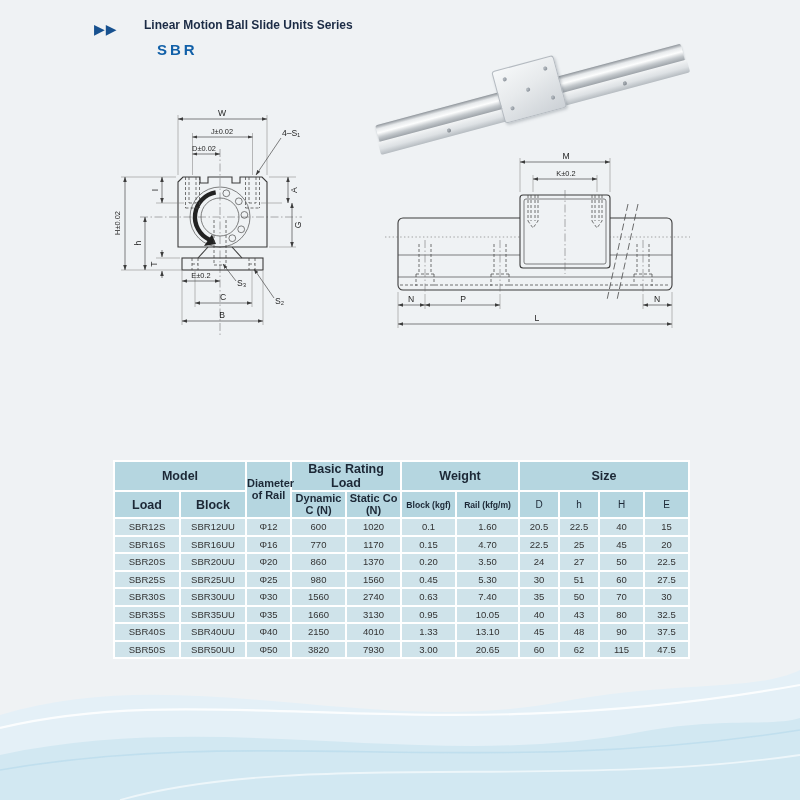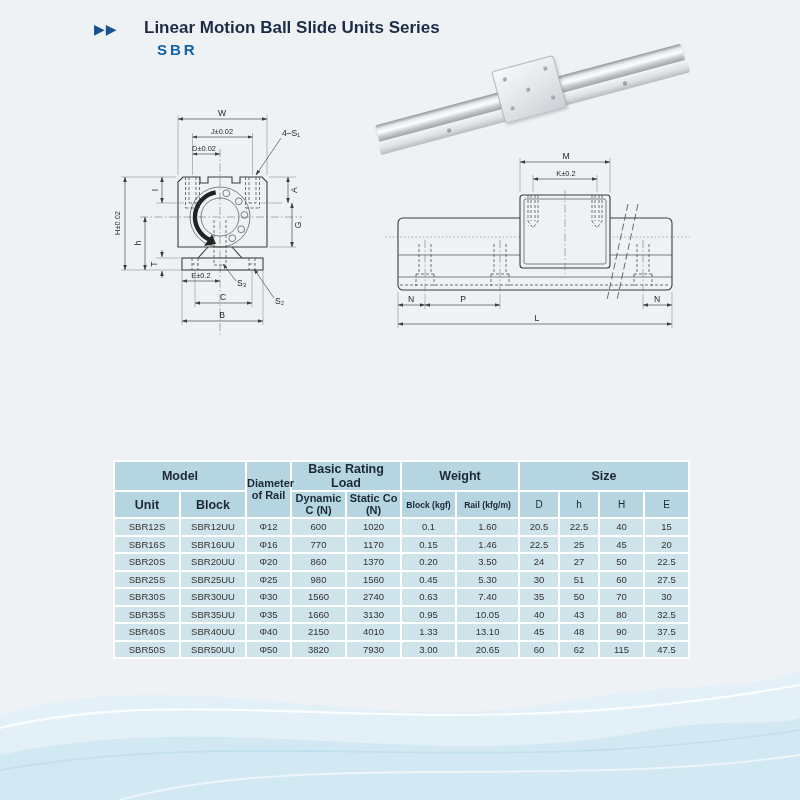--- a/index.html
+++ b/index.html
@@ -2,21 +2,21 @@
 <html><head>
 <meta charset="utf-8">
 <style>
   html,body{margin:0;padding:0;}
   .page{position:relative;width:800px;height:800px;background:#eff2f4;overflow:hidden;
         font-family:"Liberation Sans",sans-serif;}
 
   
   .hdr{position:absolute;left:94px;top:18px;}
   .hdr .arrows{position:absolute;left:0;top:3px;color:#17518f;font-size:14px;letter-spacing:1px;}
-  .hdr .title{position:absolute;left:50px;top:0;width:420px;font-size:17px;font-weight:bold;color:#1b2b45;}
+  .hdr .title{position:absolute;left:50px;top:0;width:420px;font-size:12px;font-weight:bold;color:#1b2b45;}
   .hdr .series{position:absolute;left:53px;top:23px;font-size:15px;font-weight:bold;color:#1160a8;letter-spacing:3px;margin-left:10px;}
 
   
   .photo{position:absolute;left:372px;top:44px;width:320px;height:112px;}
   .photo .rot{position:absolute;left:0;top:0;width:100%;height:100%;transform:rotate(-15deg);}
   .rail-bar{position:absolute;left:2px;top:40px;width:316px;height:18px;border-radius:2px;
     background:linear-gradient(180deg,#8d9399 0%,#e7eaec 22%,#fcfdfd 45%,#c3c8cc 70%,#949aa0 100%);
     box-shadow:0 1px 2px rgba(90,100,110,.35);}
   .rail-base{position:absolute;left:0px;top:57px;width:320px;height:13px;border-radius:2px;
     background:linear-gradient(180deg,#f2f4f5 0%,#dde1e4 55%,#b6bcc1 100%);}
@@ -295,21 +295,21 @@
     </colgroup>
     <thead>
       <tr>
         <th colspan="2">Model</th>
         <th rowspan="2" class="mid">Diameter of Rail</th>
         <th colspan="2">Basic Rating Load</th>
         <th colspan="2">Weight</th>
         <th colspan="4">Size</th>
       </tr>
       <tr>
-        <th>Unit</th>
+        <th>Load</th>
         <th>Block</th>
         <th class="mid">Dynamic C (N)</th>
         <th class="mid">Static Co (N)</th>
         <th class="sm">Block (kgf)</th>
         <th class="sm">Rail (kfg/m)</th>
         <th class="szc">D</th>
         <th class="szc">h</th>
         <th class="szc">H</th>
         <th class="szc">E</th>
       </tr>
@@ -328,21 +328,21 @@
           <td>40</td>
           <td>15</td>
         </tr>
         <tr>
           <td>SBR16S</td>
           <td>SBR16UU</td>
           <td>Φ16</td>
           <td>770</td>
           <td>1170</td>
           <td>0.15</td>
-          <td>1.46</td>
+          <td>4.70</td>
           <td>22.5</td>
           <td>25</td>
           <td>45</td>
           <td>20</td>
         </tr>
         <tr>
           <td>SBR20S</td>
           <td>SBR20UU</td>
           <td>Φ20</td>
           <td>860</td>

